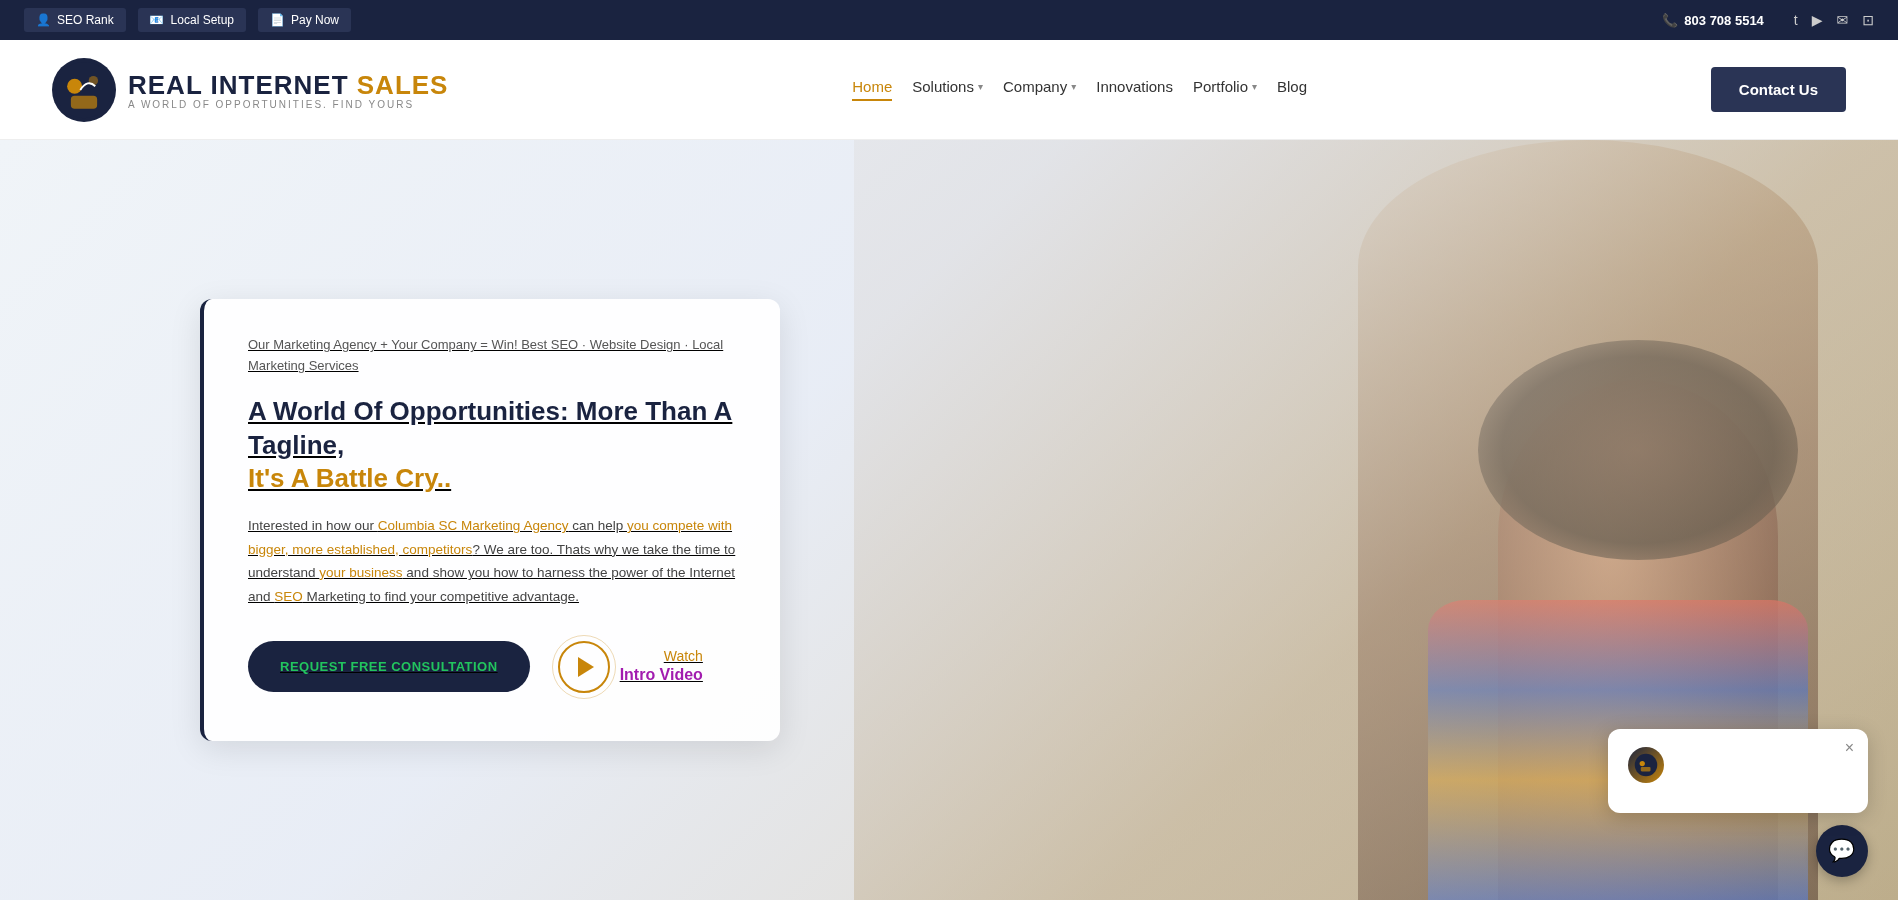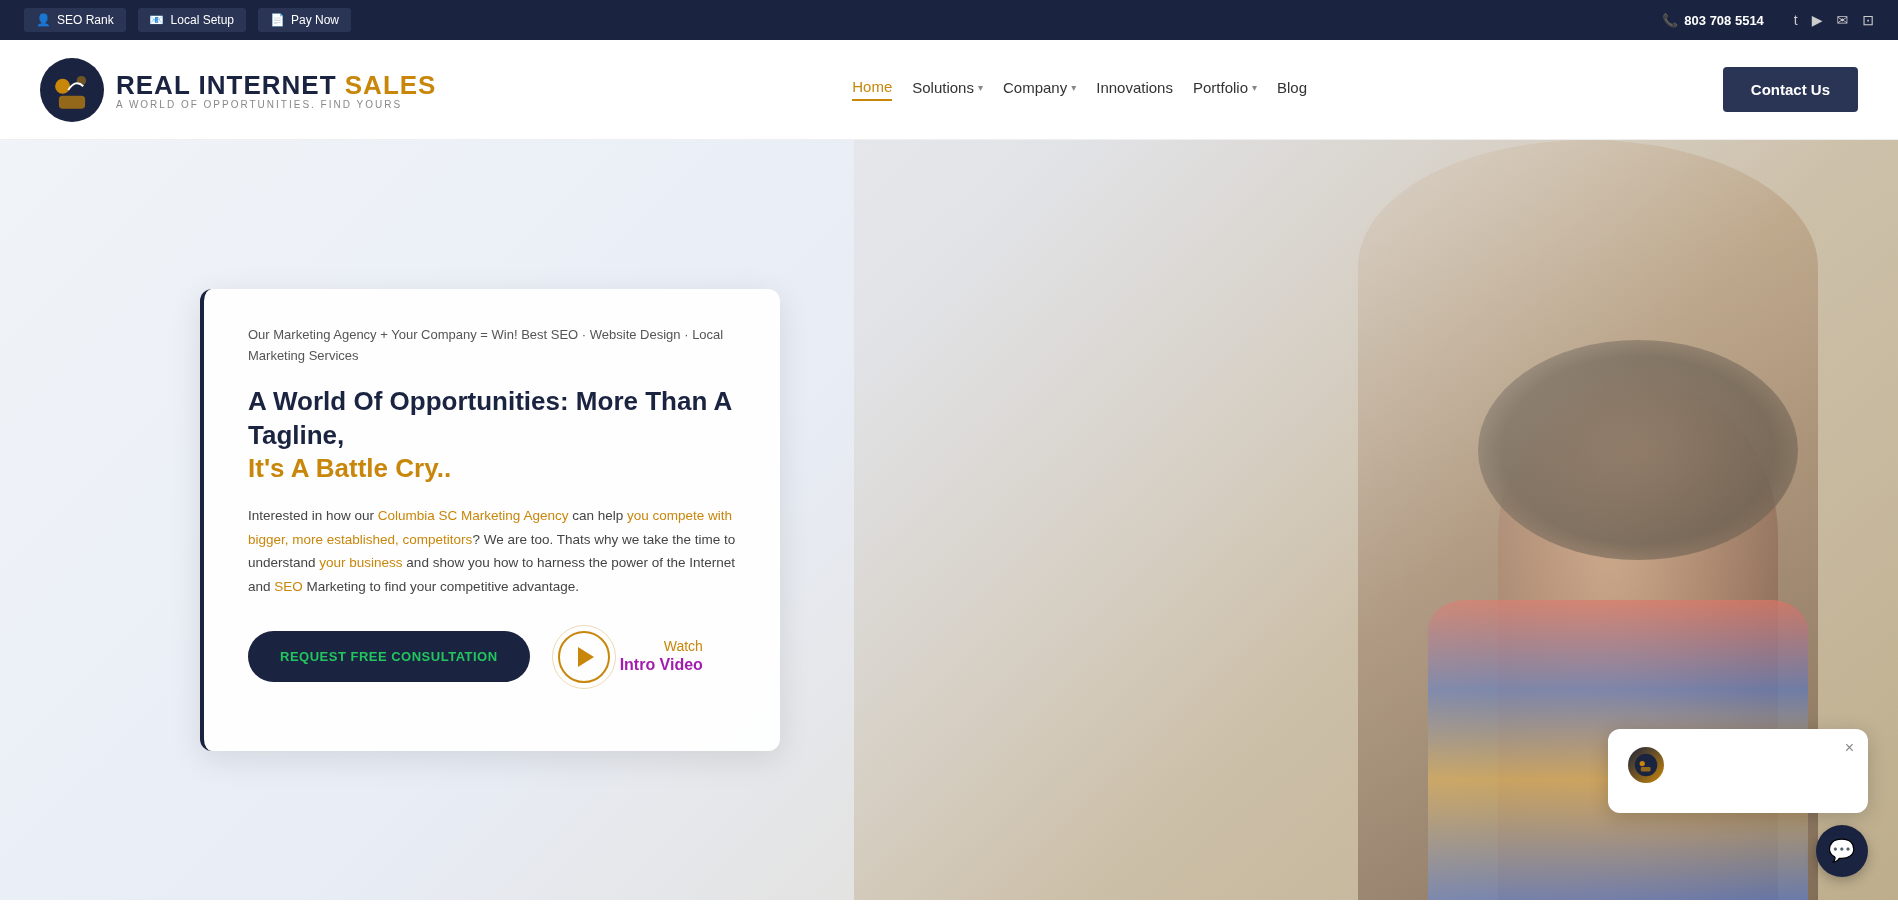--- a/index.html
+++ b/index.html
@@ -24,36 +24,36 @@
       font-size: 12px; font-weight: 500;
     }
     .top-bar-right { display: flex; align-items: center; gap: 16px; }
     .phone-num { display: flex; align-items: center; gap: 6px; font-size: 13px; font-weight: 600; }
     .social-icons { display: flex; gap: 14px; align-items: center; }
     .social-icon { color: #ccc; font-size: 14px; cursor: pointer; }
 
     
     .main-nav {
       display: flex; align-items: center; justify-content: space-between;
-      padding: 0 40px; height: 100px; background: #fff;
+      padding: 0 52px; height: 100px; background: #fff;
       border-bottom: 1px solid #eee;
       position: relative;
     }
     .logo-area { display: flex; align-items: center; gap: 12px; }
     .logo-icon {
       width: 64px; height: 64px;
       background: #1a2340; border-radius: 50%;
       display: flex; align-items: center; justify-content: center;
       position: relative;
     }
     .logo-text-group { display: flex; flex-direction: column; }
     .logo-brand { font-size: 26px; font-weight: 800; color: #c8860a; letter-spacing: 1px; }
     .logo-brand span { color: #1a2340; }
     .logo-tagline { font-size: 10px; color: #888; letter-spacing: 2px; margin-top: -2px; }
-    .nav-links { display: flex; align-items: center; gap: 20px; }
+    .nav-links { display: flex; align-items: flex-start; gap: 20px; }
     .nav-link {
       font-size: 15px; color: #333; text-decoration: none; cursor: pointer;
       font-weight: 500; padding-bottom: 4px; position: relative;
     }
     .nav-link.active { color: #c8860a; border-bottom: 2px solid #c8860a; }
     .nav-link-with-arrow { display: flex; align-items: center; gap: 4px; }
     .arrow-down { font-size: 10px; color: #888; }
     .contact-btn {
       background: #2a3455; color: #fff; border: none;
       padding: 14px 28px; border-radius: 4px; font-size: 15px;
@@ -86,22 +86,23 @@
 
     .hero-content {
       position: relative; z-index: 2;
       margin-left: 200px;
       max-width: 580px;
     }
     .hero-card {
       background: rgba(255,255,255,0.93);
       border-radius: 12px;
       border-left: 4px solid #1a2340;
-      padding: 36px 44px 68px 44px;
+      padding: 36px 44px 48px 44px;
       box-shadow: 0 8px 32px rgba(0,0,0,0.10);
+      text-decoration: underline;
     }
     .hero-subtitle {
       font-size: 13px; color: #555; margin-bottom: 18px; line-height: 1.6;
     }
     .hero-title {
       font-size: 26px; font-weight: 800; color: #1a2340;
       line-height: 1.3; margin-bottom: 8px;
     }
     .hero-title-accent { color: #c8860a; font-size: 26px; font-weight: 800; }
     .hero-body {

